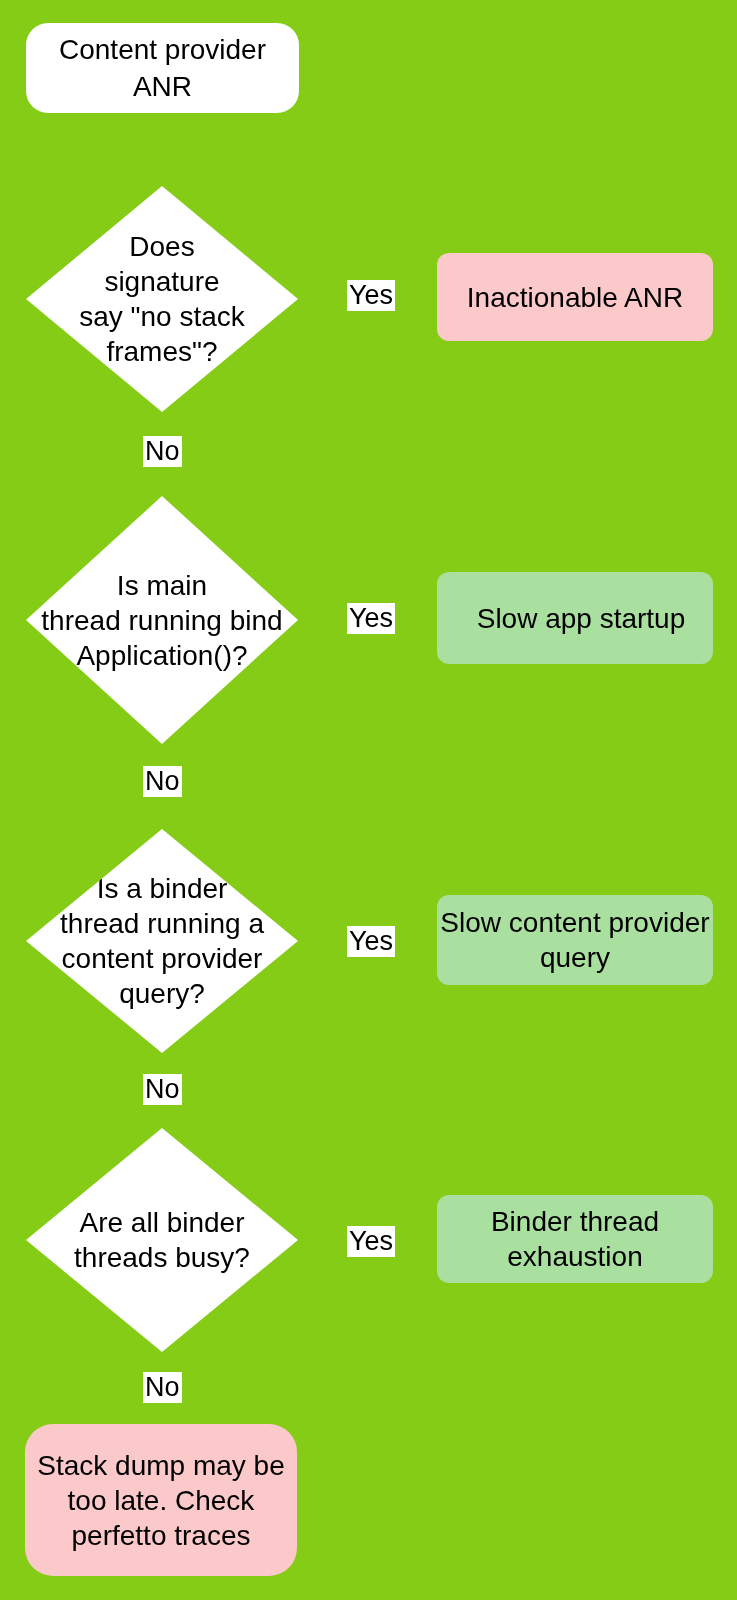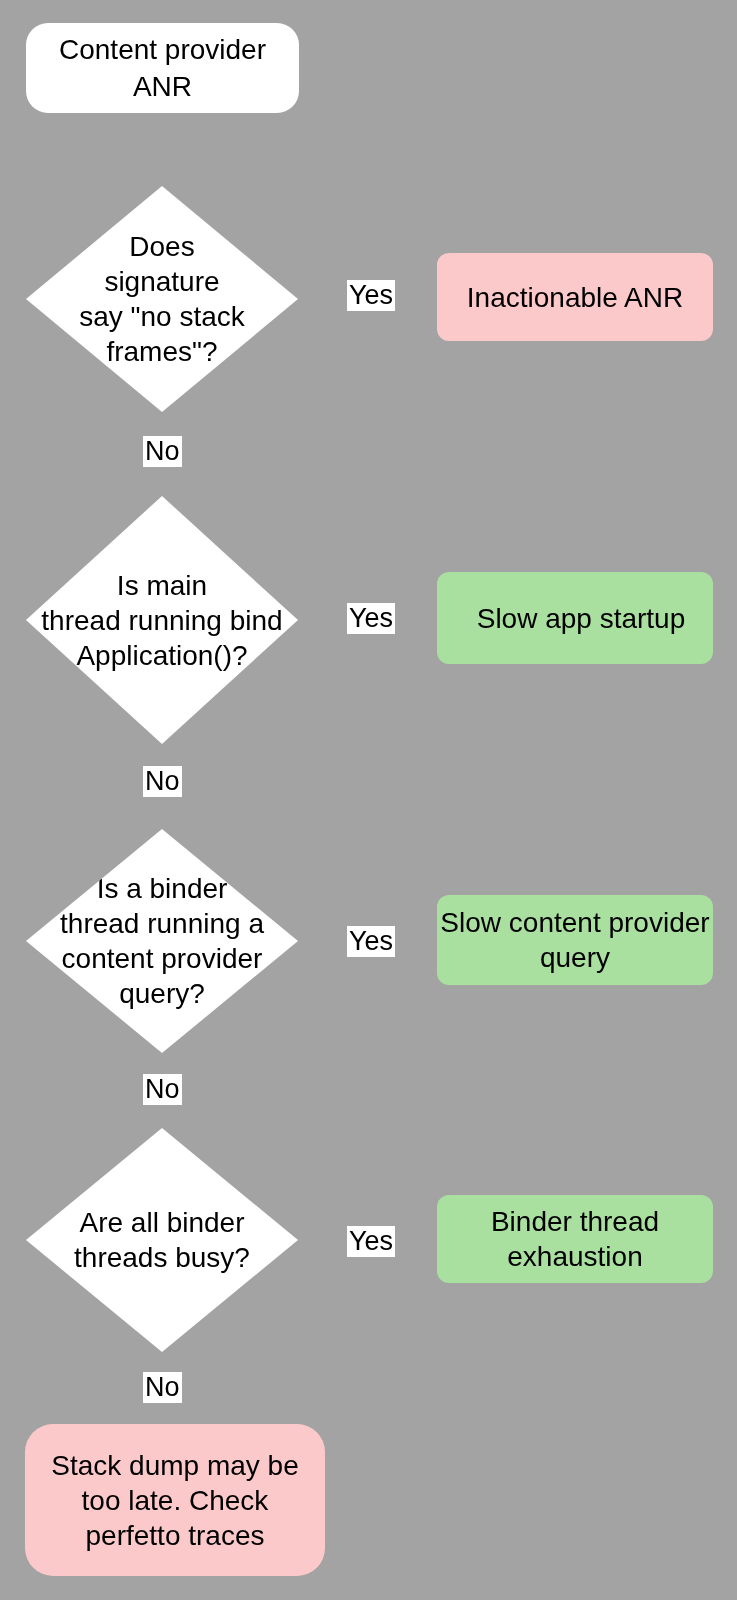--- a/index.html
+++ b/index.html
@@ -62,26 +62,26 @@
   #out2     { left: 437px; top: 572px;  width: 276px; height: 92px; padding-left: 12px;  }
   #no2      { left: 143px; top: 766px; }
   #d3       { left: 26px;  top: 829px;  width: 272px; height: 224px; }
   #yes3     { left: 347px; top: 926px; }
   #out3     { left: 437px; top: 895px;  width: 276px; height: 90px;  }
   #no3      { left: 143px; top: 1074px; }
   #d4       { left: 26px;  top: 1128px; width: 272px; height: 224px; }
   #yes4     { left: 347px; top: 1226px; }
   #out4     { left: 437px; top: 1195px; width: 276px; height: 88px;  }
   #no4      { left: 143px; top: 1372px; }
-  #terminal { left: 25px;  top: 1424px; width: 300px; height: 152px; }
+  #terminal { left: 25px;  top: 1424px; width: 272px; height: 152px; }
 </style>
 </head>
 <body>
 
-<div id="stage" style="background-color: #a3a3a3;">
+<div id="stage" style="background-color: #84cc16;">
 
   <div id="start" class="node start-node" style="background-color: rgb(255, 255, 255);">Content provider
 ANR</div>
 
   <div id="d1" class="node diamond" style="background-color: rgb(255, 255, 255);">Does
 signature
 say "no stack
 frames"?</div>
   <div id="yes1" class="edge-label">Yes</div>
   <div id="out1" class="node outcome-node" style="background-color: rgb(252, 201, 203);">Inactionable ANR</div>

